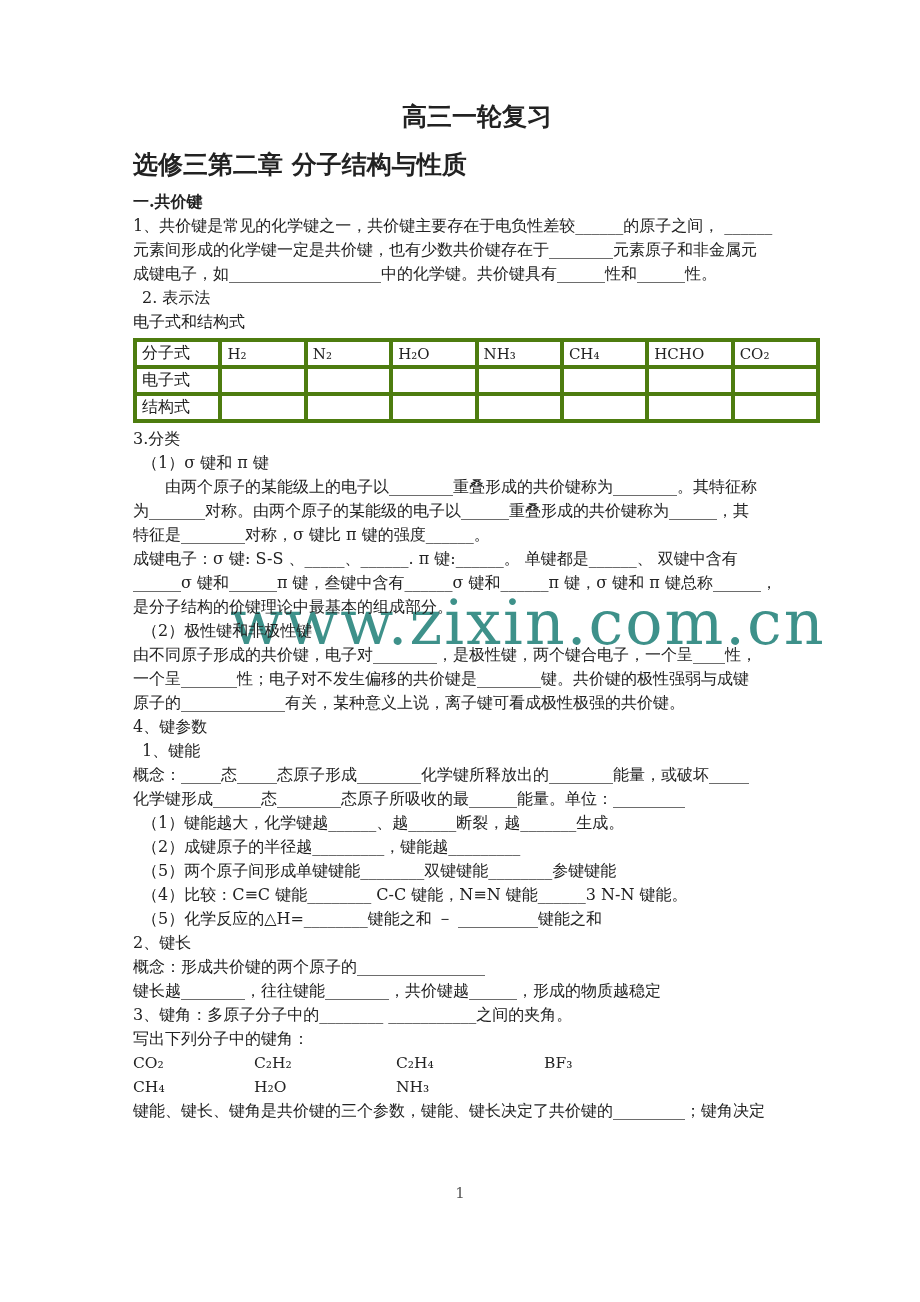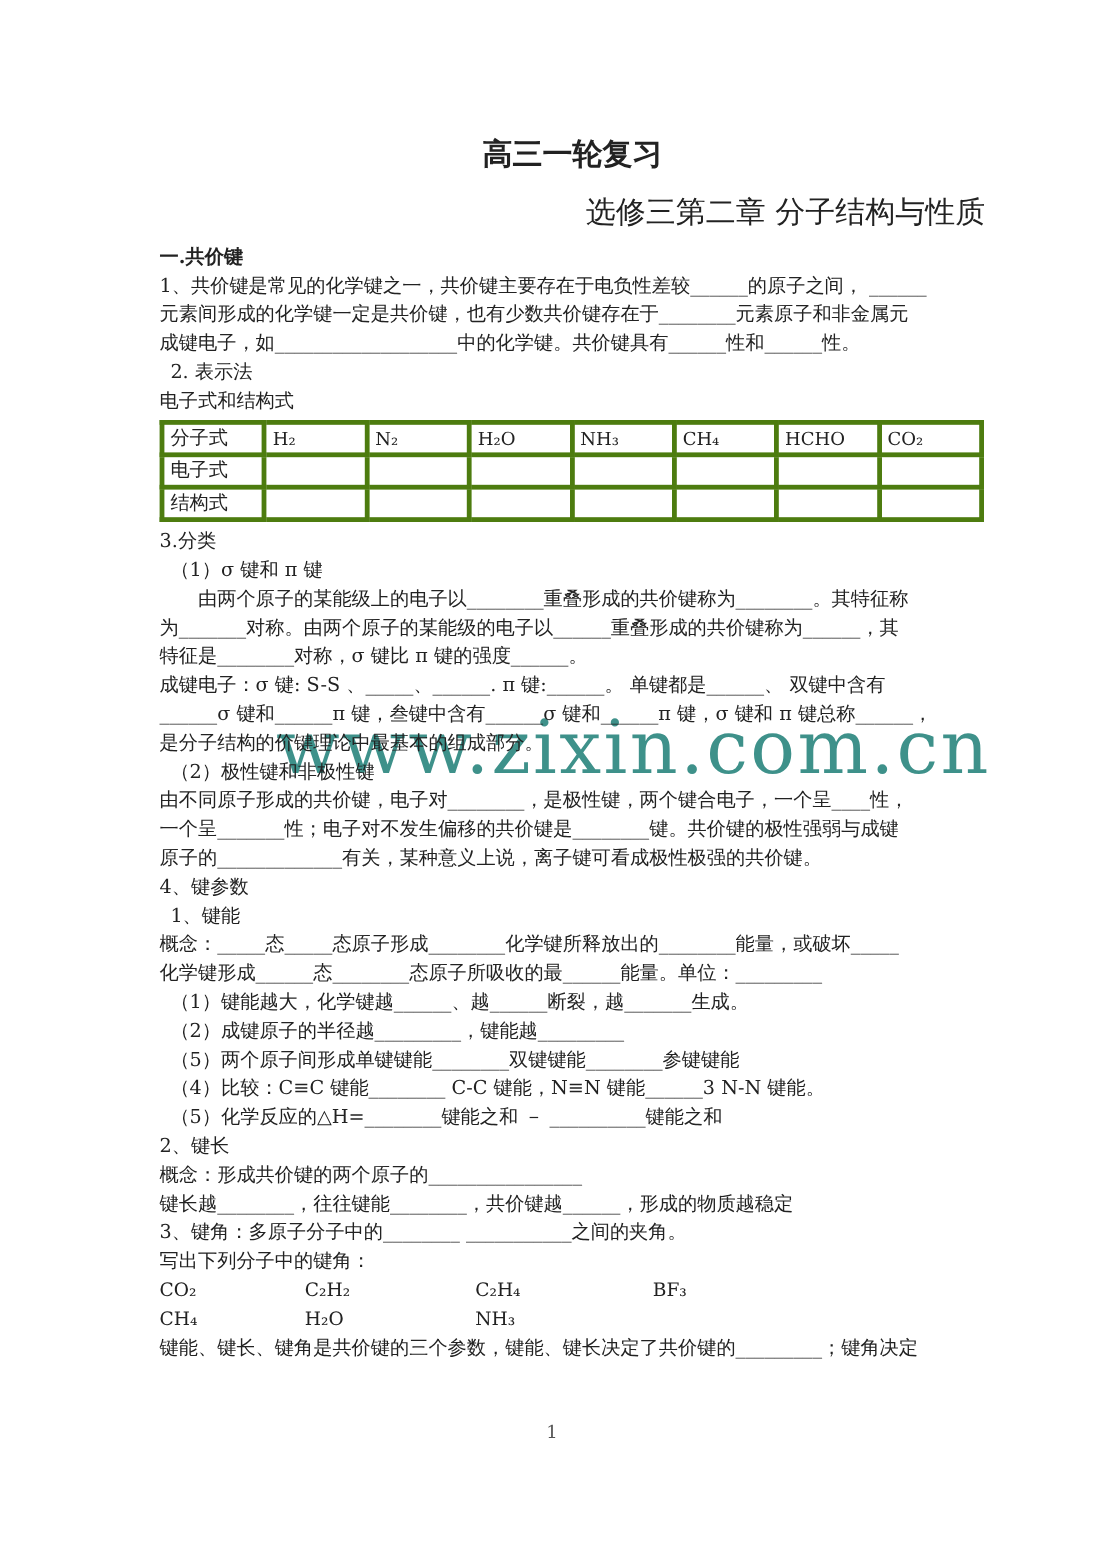--- a/index.html
+++ b/index.html
@@ -7,23 +7,23 @@
     width:920px; height:1302px; background:#ffffff;
     font-family:"DejaVu Serif","Liberation Serif",serif;
     color:#222;
   }
   .page { position:relative; width:920px; height:1302px; background:#fff; overflow:hidden; }
   .watermark {
     position:absolute; left:230px; top:586px; z-index:0;
     font-size:62px; color:#0f766e; opacity:0.8; letter-spacing:2px;
     white-space:nowrap; pointer-events:none;
   }
-  .content { position:absolute; left:133px; top:112px; width:688px; z-index:1; }
+  .content { position:absolute; left:133px; top:100px; width:688px; z-index:1; }
   .doc-title  { font-size:25px; font-weight:bold; text-align:center; line-height:34px; margin:0 0 14px 0; }
-  .doc-subtitle { font-size:25px; font-weight:normal; text-align:right; line-height:34px; margin:0 0 8px 0; }
+  .doc-subtitle { font-size:25px; font-weight:bold; text-align:left; line-height:34px; margin:0 0 8px 0; }
   .line { font-size:16px; line-height:24px; white-space:nowrap; }
   .bold { font-weight:bold; }
   .indent1 { padding-left:9px; }
   .indent2 { padding-left:32px; }
   table.formula { border-collapse:collapse; table-layout:fixed; width:687px; margin:4px 0 4px 0; border:2px solid #3a3a3a; }
   table.formula td { border:4px solid #4d7c0f; height:23px; font-size:15px; padding:0 5px; vertical-align:middle; white-space:nowrap; overflow:hidden; }
   table.formula td.rowlabel { font-size:16px; }
   .mol-grid { display:grid; grid-template-columns:121px 142px 148px 1fr; font-size:15.5px; line-height:24px; }
   .page-number { position:absolute; left:0; top:1184px; width:920px; text-align:center; font-size:15px; color:#555; z-index:1; }
 </style>

